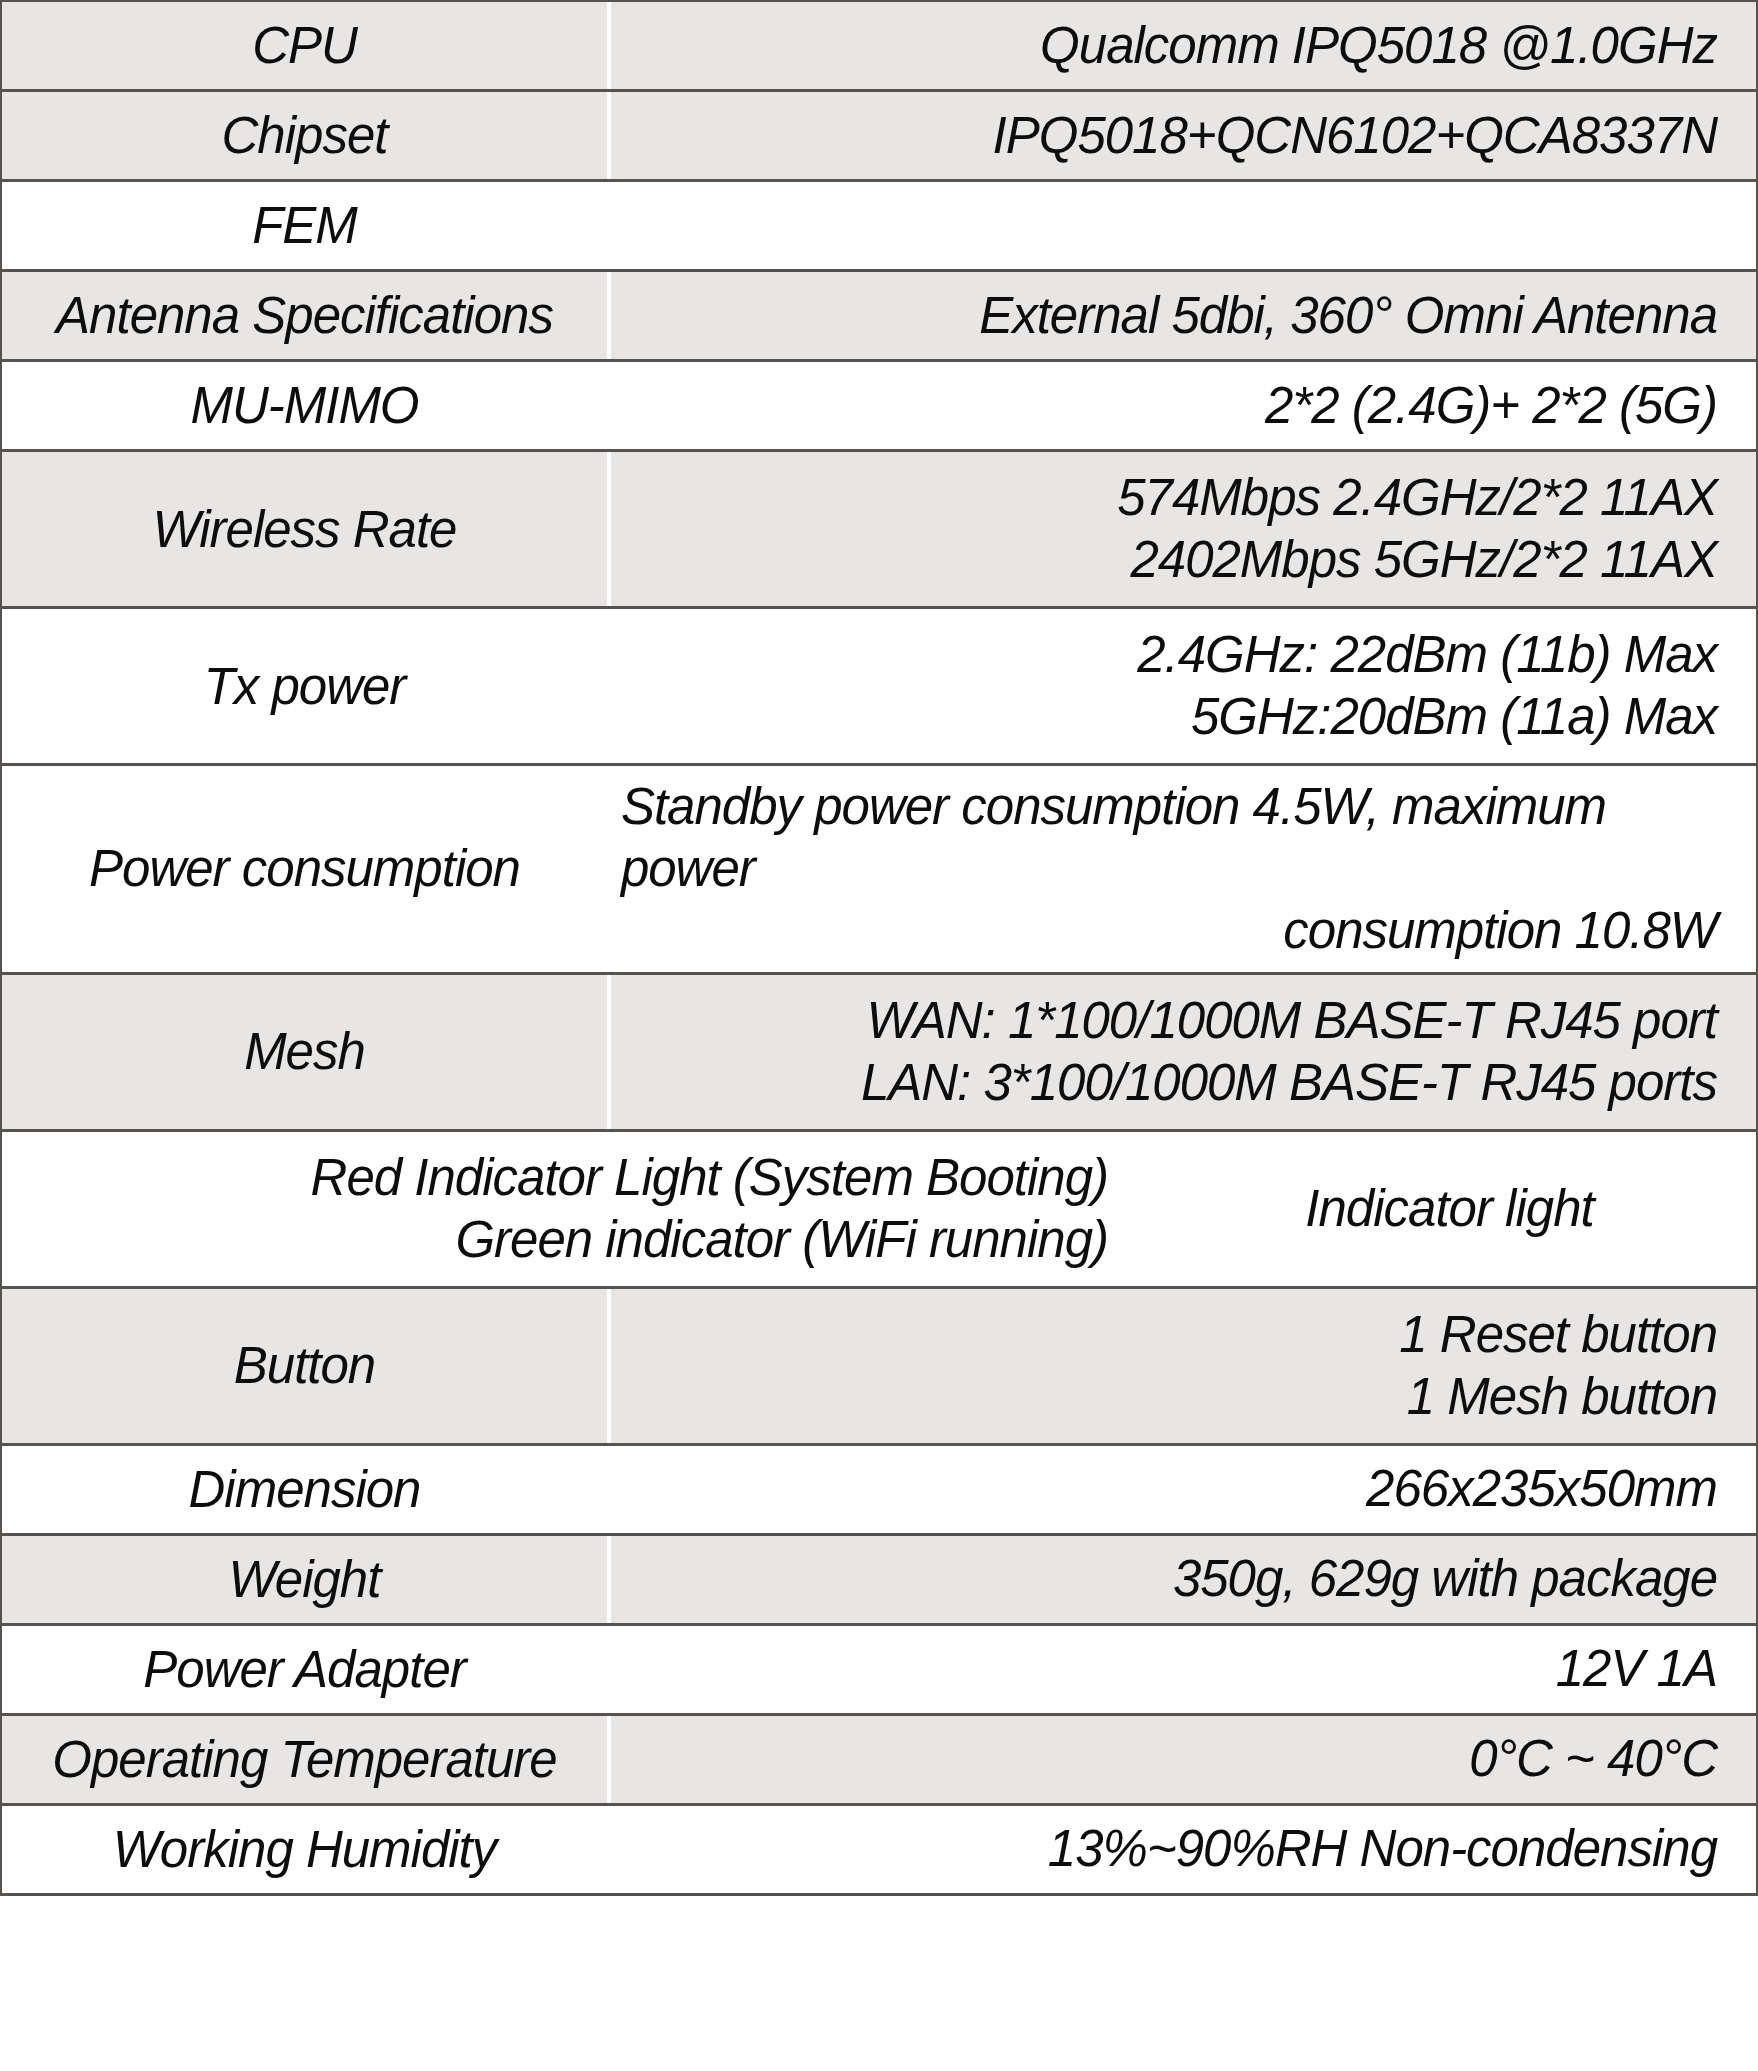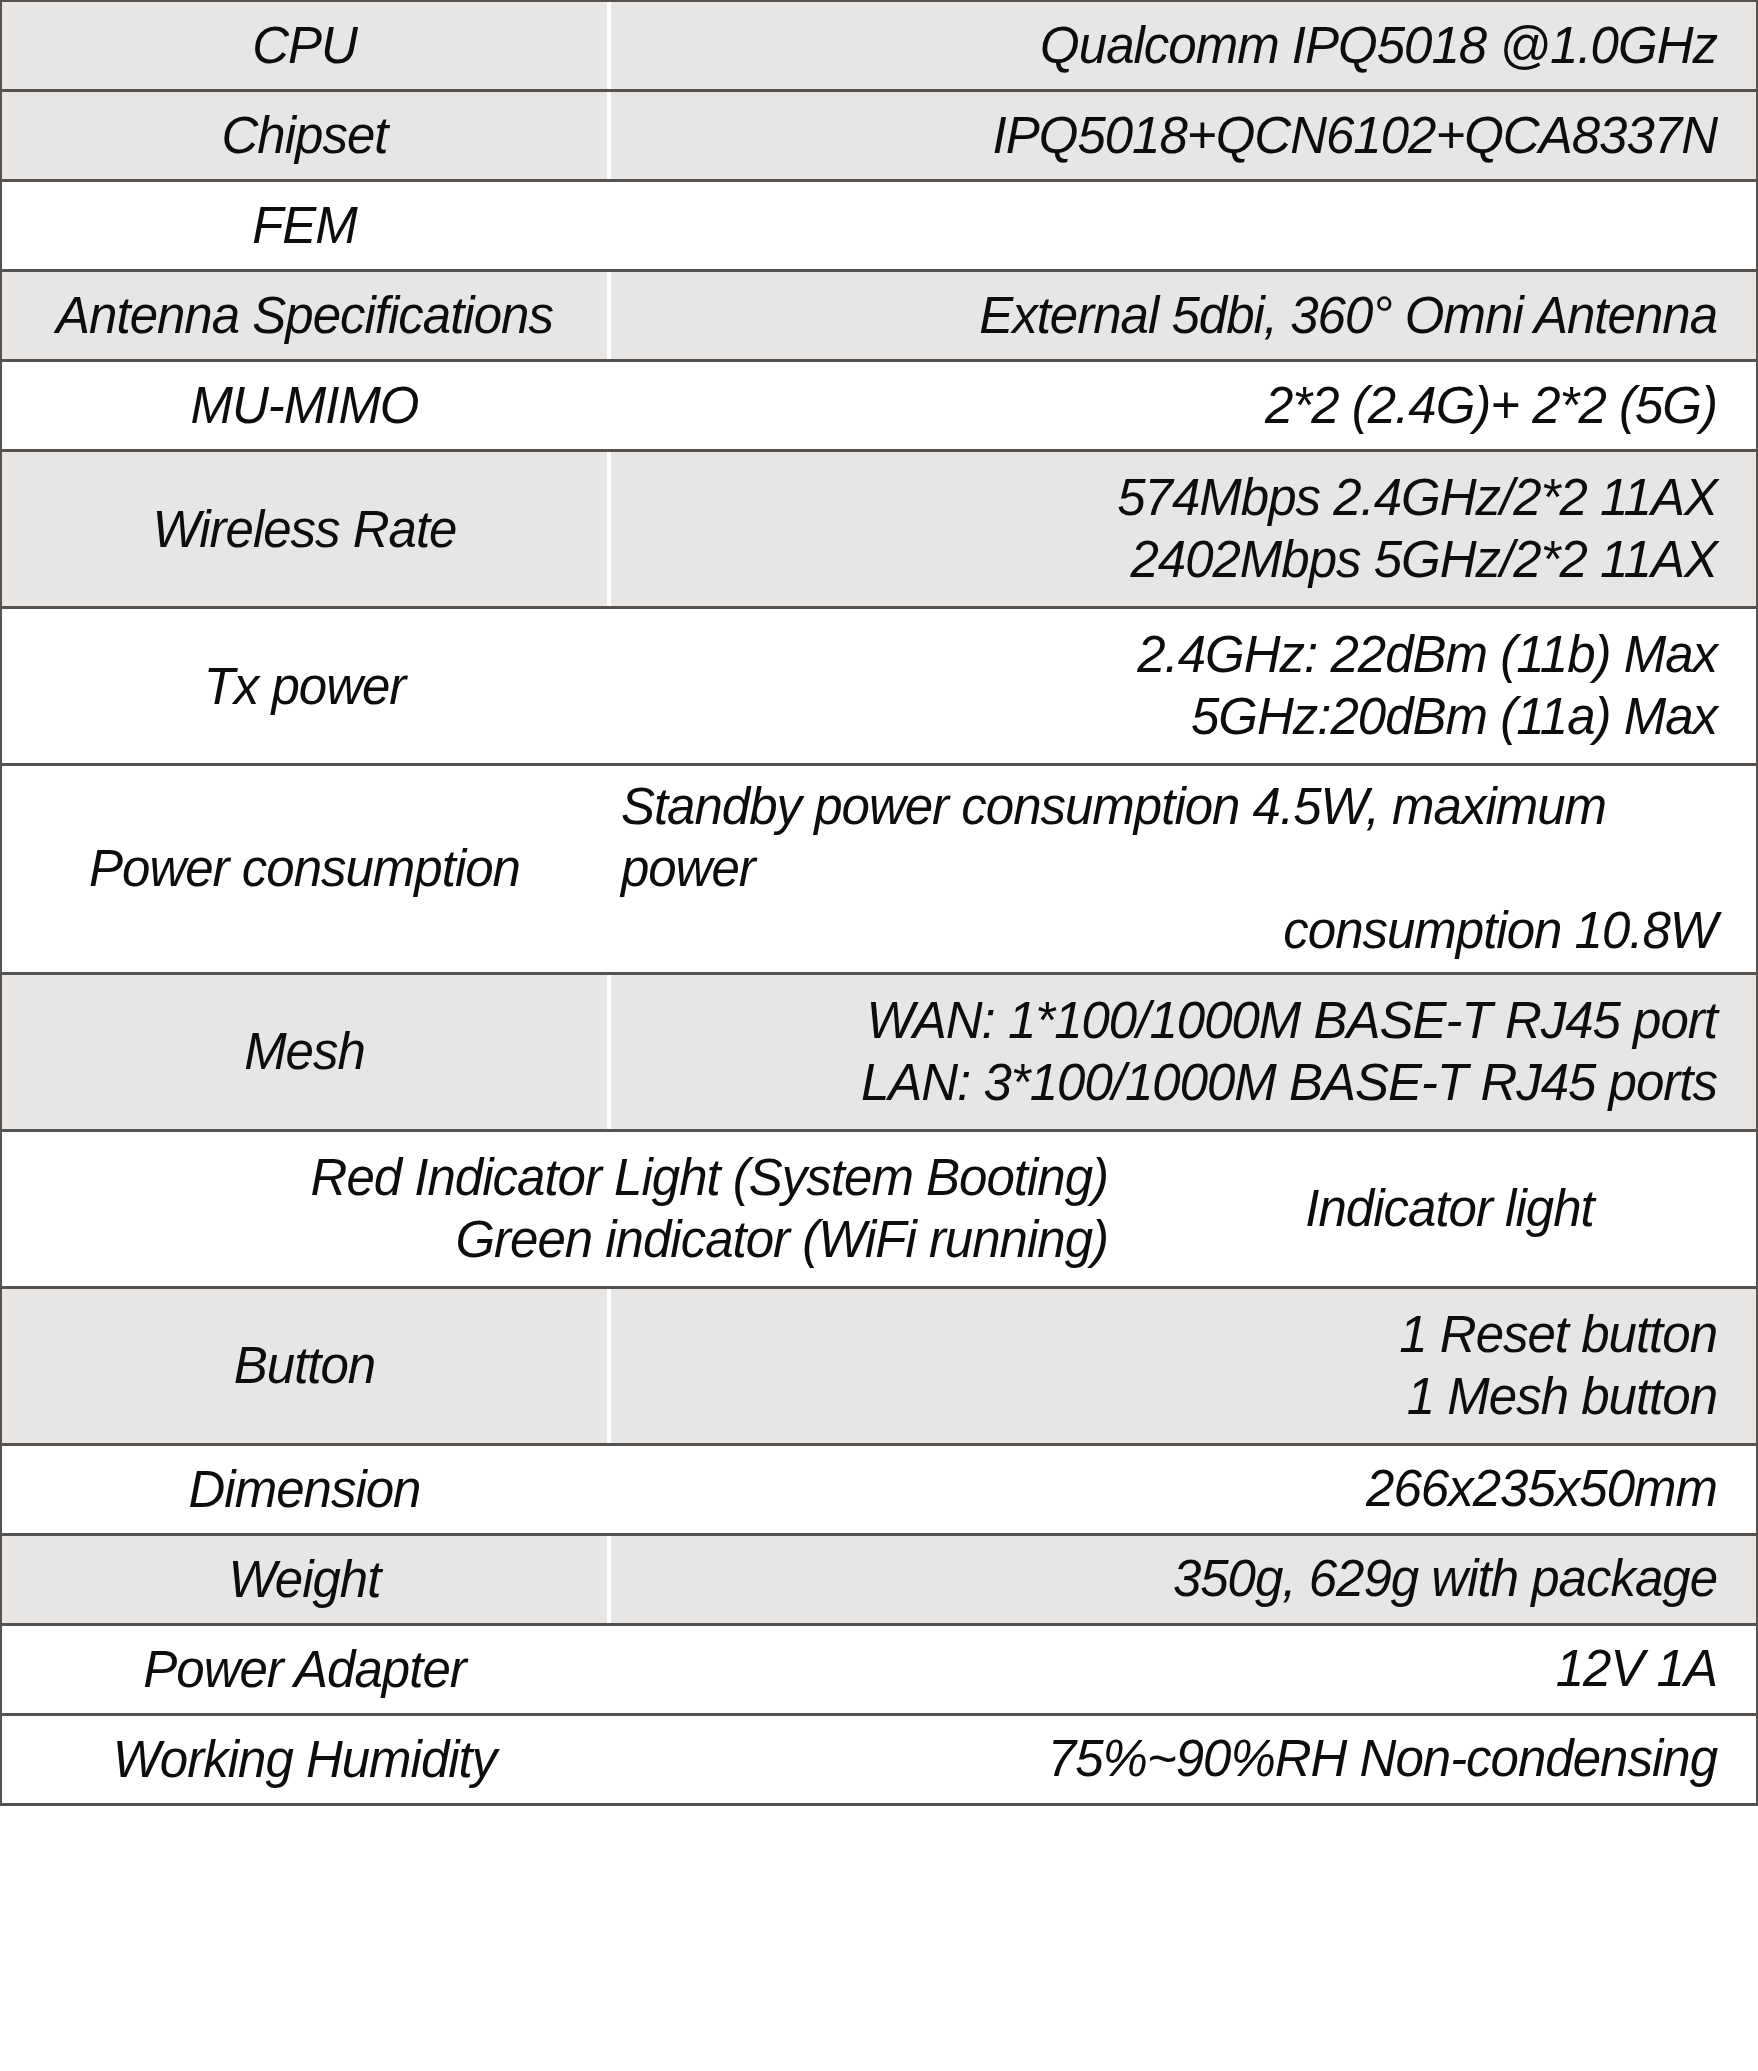--- a/index.html
+++ b/index.html
@@ -144,20 +144,26 @@
       <div class="cell value">
         <div class="line">350g, 629g with package</div>
       </div>
     </div>
     <div class="row">
       <div class="cell label">Power Adapter</div>
       <div class="cell value">
         <div class="line">12V 1A</div>
       </div>
     </div>
+    <div class="row gray">
+      <div class="cell label">Operating Temperature</div>
+      <div class="cell value">
+        <div class="line">0°C ~ 40°C</div>
+      </div>
+    </div>
     <div class="row">
       <div class="cell label">Working Humidity</div>
       <div class="cell value">
-        <div class="line">75%~90%RH Non-condensing</div>
+        <div class="line">13%~90%RH Non-condensing</div>
       </div>
     </div>
   </div>
 
 
 </body></html>

